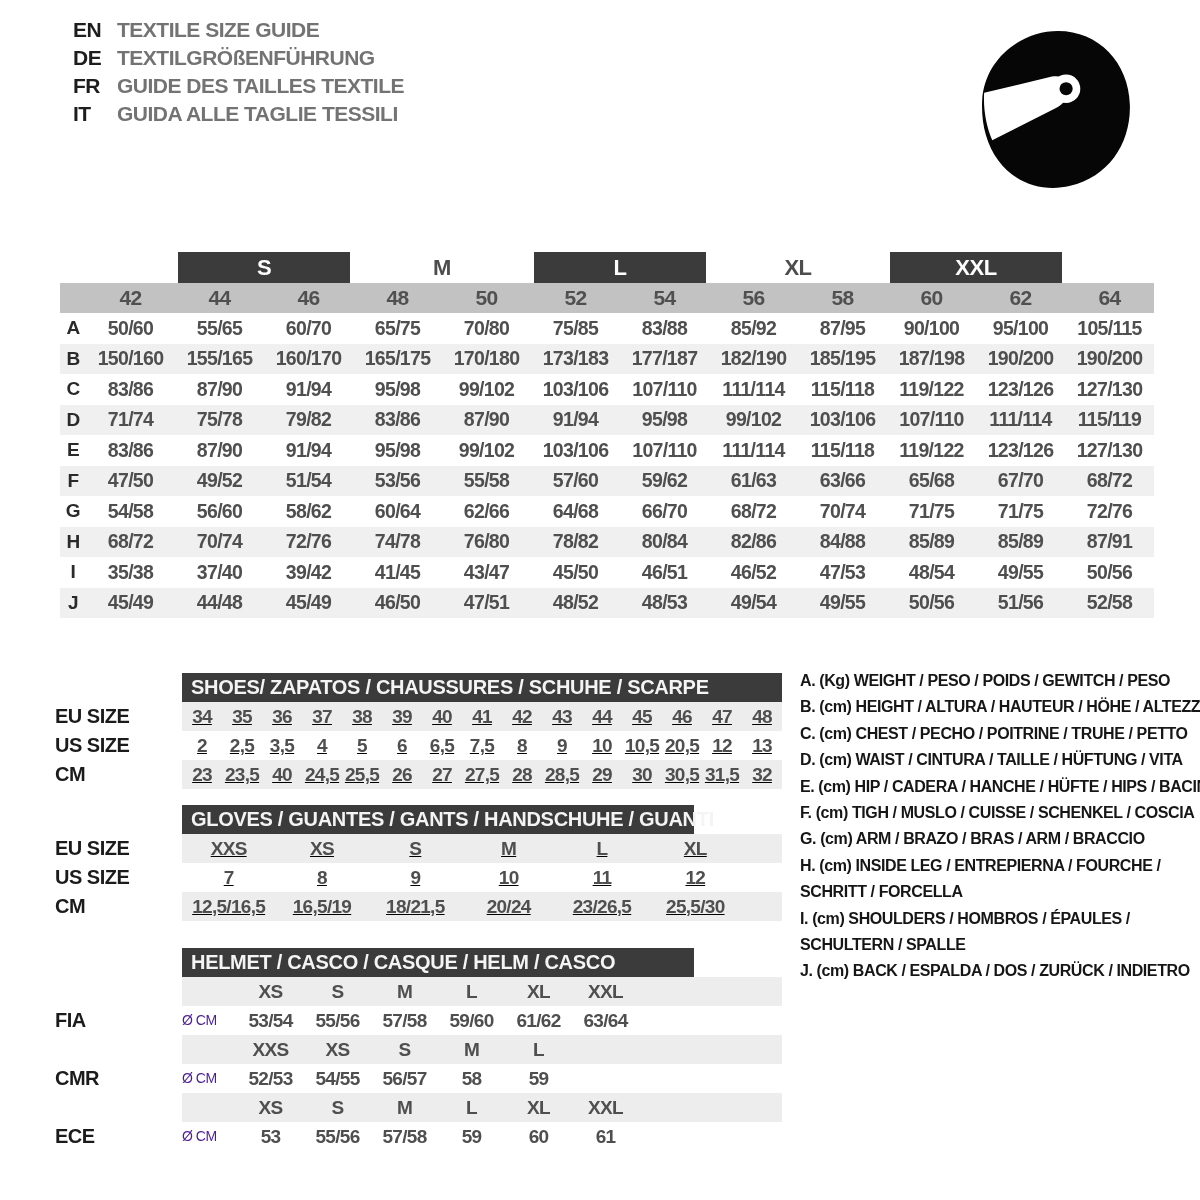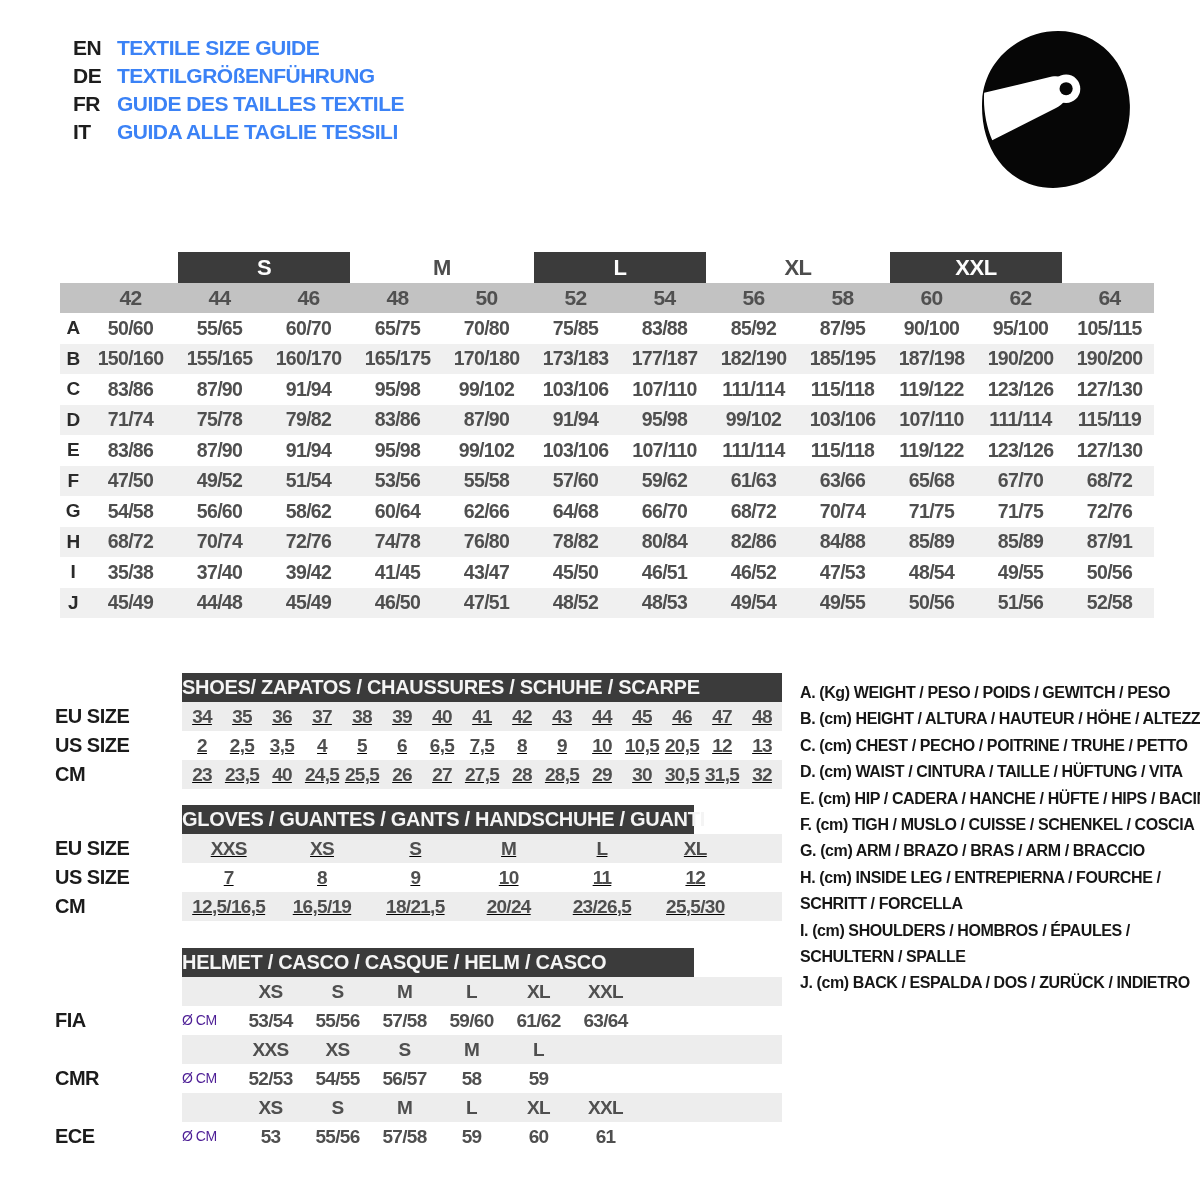--- a/index.html
+++ b/index.html
@@ -5,24 +5,24 @@
   html,body{margin:0;padding:0;}
   body{
     width:1200px;height:1200px;background:#ffffff;
     font-family:"Liberation Sans",sans-serif;
     position:relative;overflow:hidden;
     -webkit-font-smoothing:antialiased;
   }
   .page{position:absolute;inset:0;width:1200px;height:1200px;background:#fff;}
 
   
-  .lang-block{position:absolute;left:73px;top:34px;}
+  .lang-block{position:absolute;left:73px;top:16px;}
   .lang-row{display:flex;height:28px;align-items:center;}
   .lang-code{width:44px;font-weight:700;font-size:21px;color:#1d1d1d;letter-spacing:-0.5px;}
-  .lang-title{font-weight:700;font-size:21px;color:#3b82f6;letter-spacing:-0.5px;white-space:nowrap;}
+  .lang-title{font-weight:700;font-size:21px;color:#737373;letter-spacing:-0.5px;white-space:nowrap;}
 
   
   .helmet-icon{position:absolute;left:975px;top:28px;width:162px;height:170px;}
 
   
   .main-table{position:absolute;left:60px;top:252px;width:1094px;}
   .group-row{display:flex;height:31px;}
   .g-spacer-left{width:115px;}
   .g-col{width:178px;position:relative;}
   .g-spacer-right{width:89px;}
@@ -35,39 +35,39 @@
     font-weight:700;font-size:19px;color:#2a2a2a;letter-spacing:-0.5px;}
   .cell{width:89px;display:flex;align-items:center;justify-content:center;
     font-weight:700;font-size:19.5px;color:#4f4f4f;letter-spacing:-0.7px;white-space:nowrap;}
   .num-row .cell{font-size:21px;color:#505050;}
   .trow{display:flex;height:30.5px;}
   .trow.alt{background:#f0f0f0;}
 
   
   .sub-table{position:absolute;left:182px;width:600px;}
   .bar{height:29px;background:#3b3b3b;color:#f4f4f4;font-weight:700;font-size:20px;
-    display:flex;align-items:center;letter-spacing:-0.3px;box-sizing:border-box;white-space:nowrap;}
+    display:flex;align-items:center;padding-left:9px;letter-spacing:-0.3px;box-sizing:border-box;white-space:nowrap;}
   .bar.short{width:512px;}
   .srow{display:flex;height:29px;text-decoration:underline;}
   .srow.band{background:#ededed;}
   .scell{flex:1;text-align:center;line-height:29px;font-weight:700;font-size:19px;
     color:#4f4f4f;letter-spacing:-0.7px;white-space:nowrap;}
   .grow-inner{display:flex;width:560px;height:29px;}
   .hrow{display:flex;height:29px;}
   .hrow.band{background:#ededed;}
   .h-label{width:55px;line-height:29px;font-weight:400;font-size:14px;color:#4c1d95;letter-spacing:-0.5px;white-space:nowrap;}
   .hcell{width:67px;text-align:center;line-height:29px;font-weight:700;font-size:19px;
     color:#4f4f4f;letter-spacing:-0.7px;white-space:nowrap;}
 
   
   .side-label{position:absolute;left:55px;height:29px;line-height:29px;
     font-weight:700;font-size:20px;color:#1b1b1b;letter-spacing:-0.5px;white-space:nowrap;}
 
   
-  .legend{position:absolute;left:800px;top:668px;width:380px;margin-top:12px;}
+  .legend{position:absolute;left:800px;top:668px;width:380px;}
   .legend-line{height:26.4px;line-height:26.4px;font-weight:700;font-size:16px;
     color:#161616;letter-spacing:-0.4px;white-space:nowrap;}
 </style>
 </head>
 <body>
 
 <div class="page">
 
   <div class="lang-block">
 

